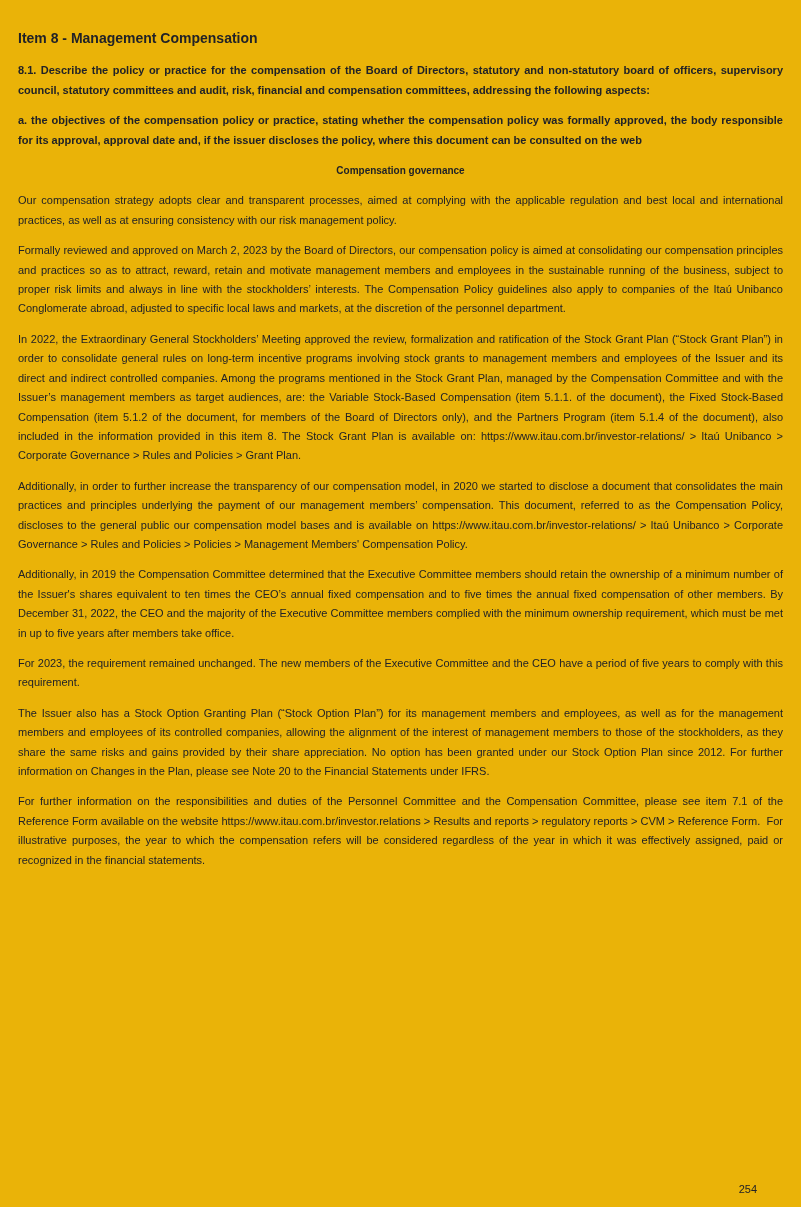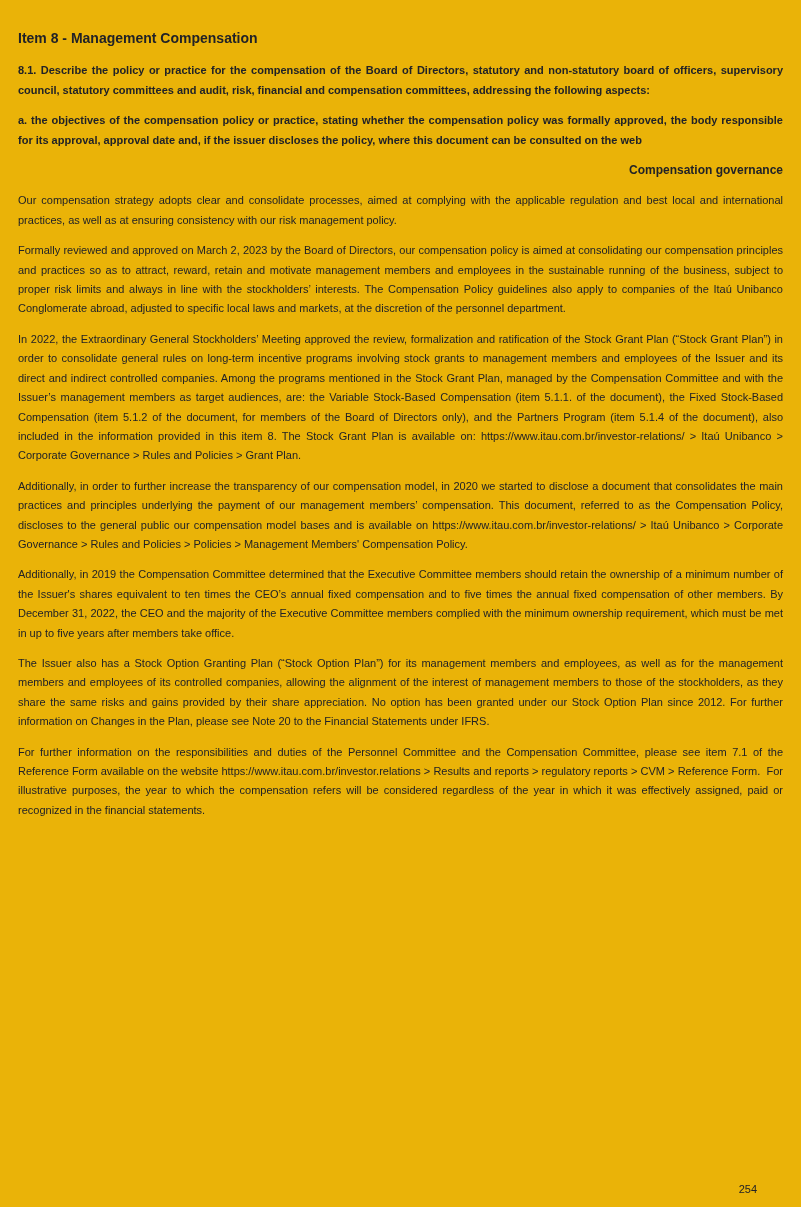--- a/index.html
+++ b/index.html
@@ -28,25 +28,25 @@
   .para {
     font-size: 11px;
     line-height: 19.4px;
     text-align: justify;
     margin: 0 0 11px 0;
   }
   .para.bold {
     font-weight: bold;
   }
   .subheading {
-    font-size: 12px;
+    font-size: 10px;
     font-weight: bold;
     line-height: 19.4px;
     margin: 0 0 11px 0;
-    text-align: right;
+    text-align: center;
   }
   .page-number {
     position: absolute;
     top: 1182px;
     right: 44px;
     font-size: 11px;
     line-height: 15px;
     color: #212227;
   }
 </style>
@@ -56,30 +56,31 @@
 <div class="page">
 
   <h1 class="doc-title">Item 8 - Management Compensation</h1>
 
   <p class="para bold">8.1. Describe the policy or practice for the compensation of the Board of Directors, statutory and non-statutory board of officers, supervisory council, statutory committees and audit, risk, financial and compensation committees, addressing the following aspects:</p>
 
   <p class="para bold">a. the objectives of the compensation policy or practice, stating whether the compensation policy was formally approved, the body responsible for its approval, approval date and, if the issuer discloses the policy, where this document can be consulted on the web</p>
 
   <h2 class="subheading">Compensation governance</h2>
 
-  <p class="para">Our compensation strategy adopts clear and consolidate processes, aimed at complying with the applicable regulation and best local and international practices, as well as at ensuring consistency with our risk management policy.</p>
+  <p class="para">Our compensation strategy adopts clear and transparent processes, aimed at complying with the applicable regulation and best local and international practices, as well as at ensuring consistency with our risk management policy.</p>
 
   <p class="para">Formally reviewed and approved on March 2, 2023 by the Board of Directors, our compensation policy is aimed at consolidating our compensation principles and practices so as to attract, reward, retain and motivate management members and employees in the sustainable running of the business, subject to proper risk limits and always in line with the stockholders’ interests. The Compensation Policy guidelines also apply to companies of the Itaú Unibanco Conglomerate abroad, adjusted to specific local laws and markets, at the discretion of the personnel department.</p>
 
   <p class="para">In 2022, the Extraordinary General Stockholders’ Meeting approved the review, formalization and ratification of the Stock Grant Plan (“Stock Grant Plan”) in order to consolidate general rules on long-term incentive programs involving stock grants to management members and employees of the Issuer and its direct and indirect controlled companies. Among the programs mentioned in the Stock Grant Plan, managed by the Compensation Committee and with the Issuer’s management members as target audiences, are: the Variable Stock-Based Compensation (item 5.1.1. of the document), the Fixed Stock-Based Compensation (item 5.1.2 of the document, for members of the Board of Directors only), and the Partners Program (item 5.1.4 of the document), also included in the information provided in this item 8. The Stock Grant Plan is available on: https://www.itau.com.br/investor-relations/ &gt; Itaú Unibanco &gt; Corporate Governance &gt; Rules and Policies &gt; Grant Plan.</p>
 
   <p class="para">Additionally, in order to further increase the transparency of our compensation model, in 2020 we started to disclose a document that consolidates the main practices and principles underlying the payment of our management members’ compensation. This document, referred to as the Compensation Policy, discloses to the general public our compensation model bases and is available on https://www.itau.com.br/investor-relations/ &gt; Itaú Unibanco &gt; Corporate Governance &gt; Rules and Policies &gt; Policies &gt; Management Members' Compensation Policy.</p>
 
   <p class="para">Additionally, in 2019 the Compensation Committee determined that the Executive Committee members should retain the ownership of a minimum number of the Issuer's shares equivalent to ten times the CEO’s annual fixed compensation and to five times the annual fixed compensation of other members. By December 31, 2022, the CEO and the majority of the Executive Committee members complied with the minimum ownership requirement, which must be met in up to five years after members take office.</p>
 
+  <p class="para">For 2023, the requirement remained unchanged. The new members of the Executive Committee and the CEO have a period of five years to comply with this requirement.</p>
 
   <p class="para">The Issuer also has a Stock Option Granting Plan (“Stock Option Plan”) for its management members and employees, as well as for the management members and employees of its controlled companies, allowing the alignment of the interest of management members to those of the stockholders, as they share the same risks and gains provided by their share appreciation. No option has been granted under our Stock Option Plan since 2012. For further information on Changes in the Plan, please see Note 20 to the Financial Statements under IFRS.</p>
 
 
   <p class="para">For further information on the responsibilities and duties of the Personnel Committee and the Compensation Committee, please see item 7.1 of the Reference Form available on the website https://www.itau.com.br/investor.relations &gt; Results and reports &gt; regulatory reports &gt; CVM &gt; Reference Form.&nbsp; For illustrative purposes, the year to which the compensation refers will be considered regardless of the year in which it was effectively assigned, paid or recognized in the financial statements.</p>
 
   <div class="page-number">254</div>
 
 </div>
 

